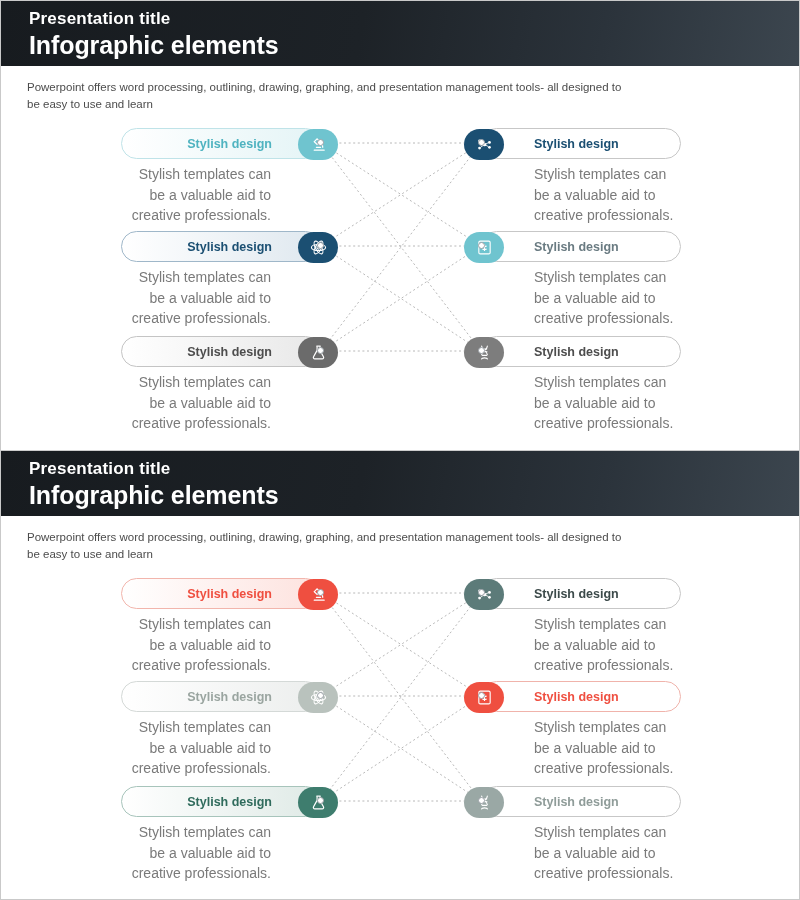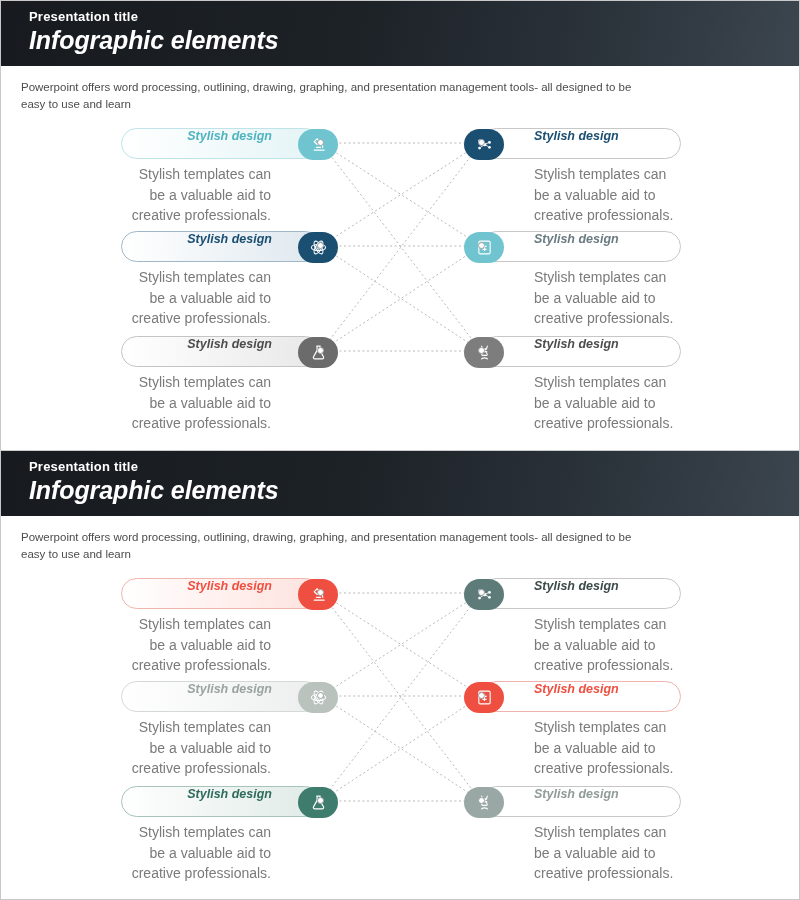--- a/index.html
+++ b/index.html
@@ -27,60 +27,58 @@
 
   
   .header {
     position: relative;
     height: 65px;
     background: linear-gradient(100deg, #171b1f 0%, #1d2227 45%, #2b333b 75%, #3c464f 100%);
     padding: 8px 0 0 28px;
   }
   .header .kicker {
     color: #ffffff;
-    font-size: 13px;
+    font-size: 17px;
     font-weight: bold;
     letter-spacing: 0.2px;
     margin: 0;
   }
   .header .title {
     color: #ffffff;
     font-size: 25px;
     font-weight: bold;
     letter-spacing: -0.1px;
     margin: 3px 0 0 0;
     line-height: 1.1;
-    font-style: italic;
   }
   .subtitle {
     color: #4c4c4c;
     font-size: 11.5px;
     line-height: 1.45;
-    padding: 13px 28px 0 20px;
+    padding: 13px 28px 0 26px;
     max-width: 660px;
   }
 
   
   .diagram {
     position: relative;
     width: 800px;
     height: 300px;
     margin-top: 4px;
   }
   .lines { position: absolute; left: 0; top: 0; width: 800px; height: 300px; }
 
   .node {
     position: absolute;
     height: 31px;
     width: 200px;
     border-radius: 16px;
     display: flex;
-    align-items: flex-start;
-    background: #ffffff;
-    font-style: italic;
+    align-items: center;
+    background: #ffffff;
   }
   .node .label {
     font-size: 12.5px;
     font-weight: bold;
     white-space: nowrap;
   }
   .node .iconbox {
     position: absolute;
     top: 0;
     width: 40px;

